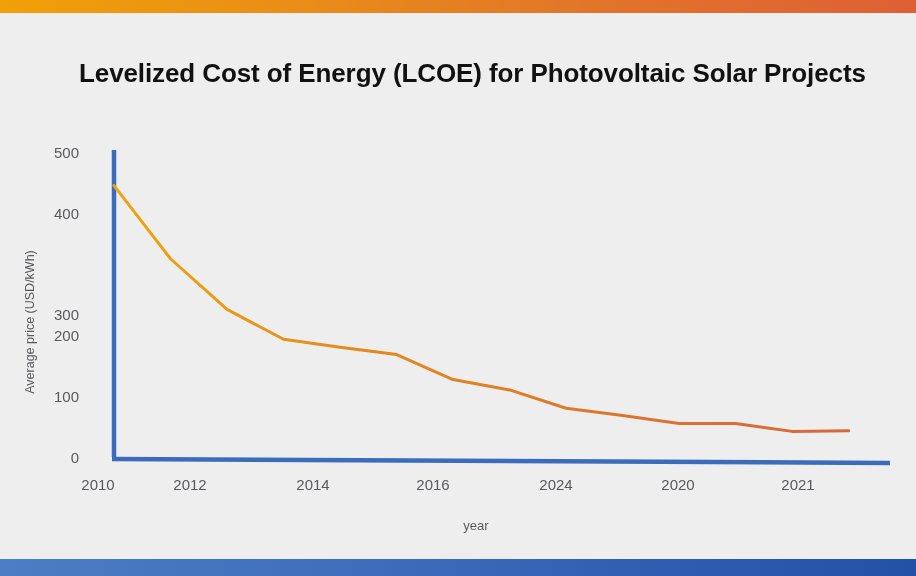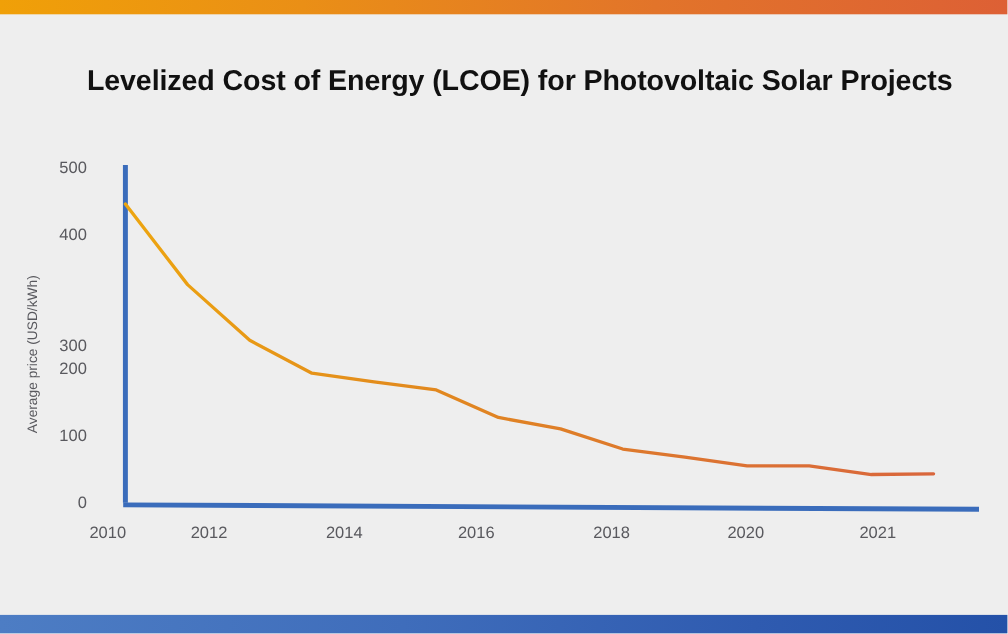--- a/index.html
+++ b/index.html
@@ -119,20 +119,21 @@
   <div class="axis-label ytick" style="top:205px;">400</div>
   <div class="axis-label ytick" style="top:266px;margin-top:40px;">300</div>
   <div class="axis-label ytick" style="top:327px;">200</div>
   <div class="axis-label ytick" style="top:388px;">100</div>
   <div class="axis-label ytick" style="top:449px;">0</div>
 
   <div class="axis-label xtick" style="left:58px; top:476px;">2010</div>
   <div class="axis-label xtick" style="left:150px; top:476px;text-align:center;">2012</div>
   <div class="axis-label xtick" style="left:273px; top:476px;">2014</div>
   <div class="axis-label xtick" style="left:393px; top:476px;">2016</div>
-  <div class="axis-label xtick" style="left:516px; top:476px;">2018</div>
+  <div class="axis-label xtick" style="left:516px; top:476px;">2024</div>
   <div class="axis-label xtick" style="left:638px; top:476px;">2020</div>
   <div class="axis-label xtick" style="left:758px; top:476px;">2021</div>
 
   <div id="y-axis-title">Average price (USD/kWh)</div>
+  <div id="x-axis-title">year</div>
 </div>
 
 <div id="bottom-bar"></div>
 
 </body></html>

